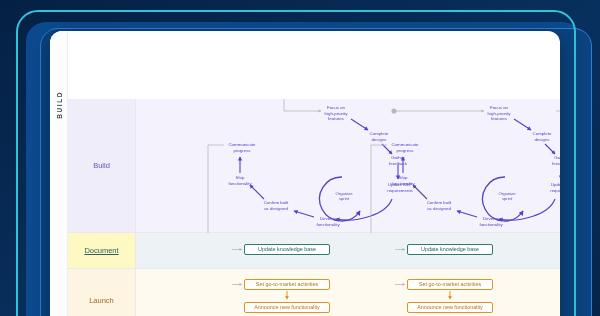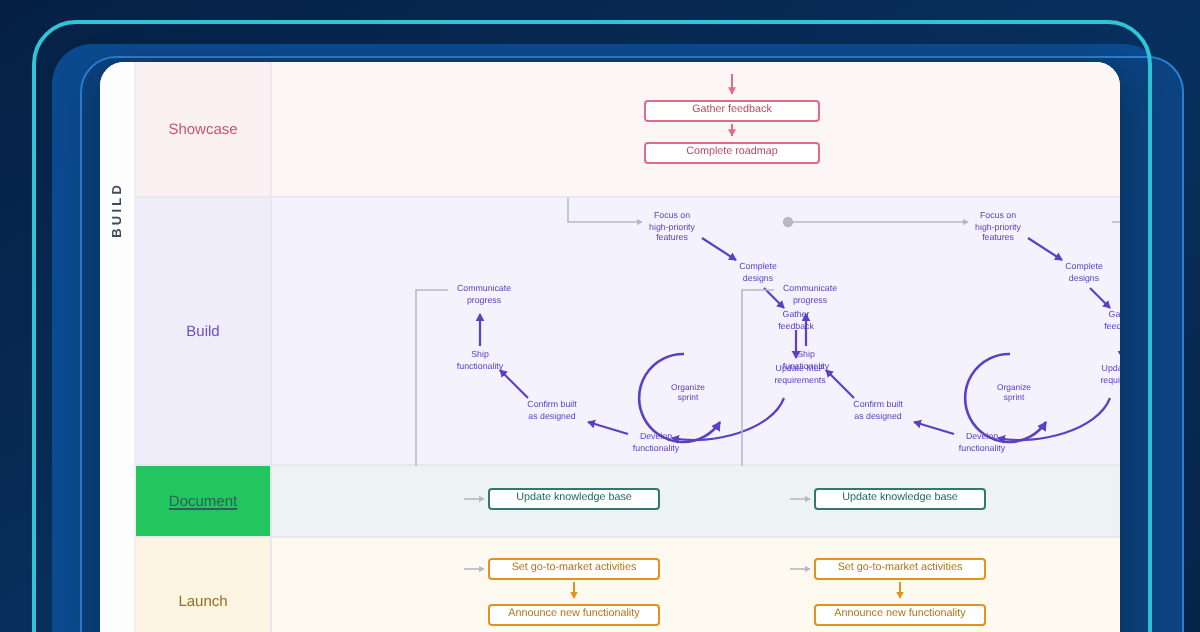--- a/index.html
+++ b/index.html
@@ -102,21 +102,21 @@
     left: 68px; right: 0; top: 0; bottom: 0;
   }
 
   #row-showcase { top: 0;   height: 68px; }
   #row-build    { top: 68px; height: 134px; }
   #row-document { top: 202px; height: 36px; }
   #row-launch   { top: 238px; height: 62px; border-bottom: none; }
 
   #row-showcase .lane-label { background: #fcf1f2; color: #c6566e; }
   #row-build    .lane-label { background: #f0edfb; color: #6a4fcf; }
-  #row-document .lane-label { background: #22c55e; color: #2f5f5c; text-decoration: underline; }
+  #row-document .lane-label { background: #fef9c3; color: #2f5f5c; text-decoration: underline; }
   #row-launch   .lane-label { background: #fdf4e2; color: #9a6e21; }
 
   #row-showcase .lane-body { background: #fdf6f7; }
   #row-build    .lane-body { background: #f4f2fc; }
   #row-document .lane-body { background: #edf3f4; }
   #row-launch   .lane-body { background: #fefaf0; }
 
   
   .node {
     position: absolute;
@@ -161,37 +161,20 @@
   <div class="frame-teal"></div>
 
   <div class="card">
 
     <div class="rail">
       <div class="rail-label">BUILD</div>
     </div>
 
     <div class="grid">
 
-      <div class="row" id="row-showcase">
-        <div class="lane-gap"></div>
-        <div class="lane-label">Showcase</div>
-        <div class="lane-body">
-          <div class="node pink" style="left:186px; top:19px; width:88px; height:11px;">Gather feedback</div>
-          <div class="node pink" style="left:186px; top:40px; width:88px; height:11px;">Complete roadmap</div>
-          <svg class="svg-layer">
-            <defs>
-              <marker id="ap" markerWidth="5" markerHeight="5" refX="3.4" refY="2" orient="auto">
-                <path d="M0,0 L3.6,2 L0,4 Z" fill="#e06c89"></path>
-              </marker>
-            </defs>
-            <line x1="230" y1="6" x2="230" y2="16" stroke="#e06c89" stroke-width="1" marker-end="url(#ap)"></line>
-            <line x1="230" y1="31" x2="230" y2="37" stroke="#e06c89" stroke-width="1" marker-end="url(#ap)"></line>
-          </svg>
-        </div>
-      </div>
 
       <div class="row" id="row-build">
         <div class="lane-gap"></div>
         <div class="lane-label">Build</div>
         <div class="lane-body">
 
           <svg class="svg-layer" viewBox="0 0 424 134" preserveAspectRatio="none">
             <defs>
               <marker id="pv" markerWidth="5" markerHeight="5" refX="3.2" refY="2" orient="auto">
                 <path d="M0,0 L3.6,2 L0,4 Z" fill="#5b3fc4"></path>

